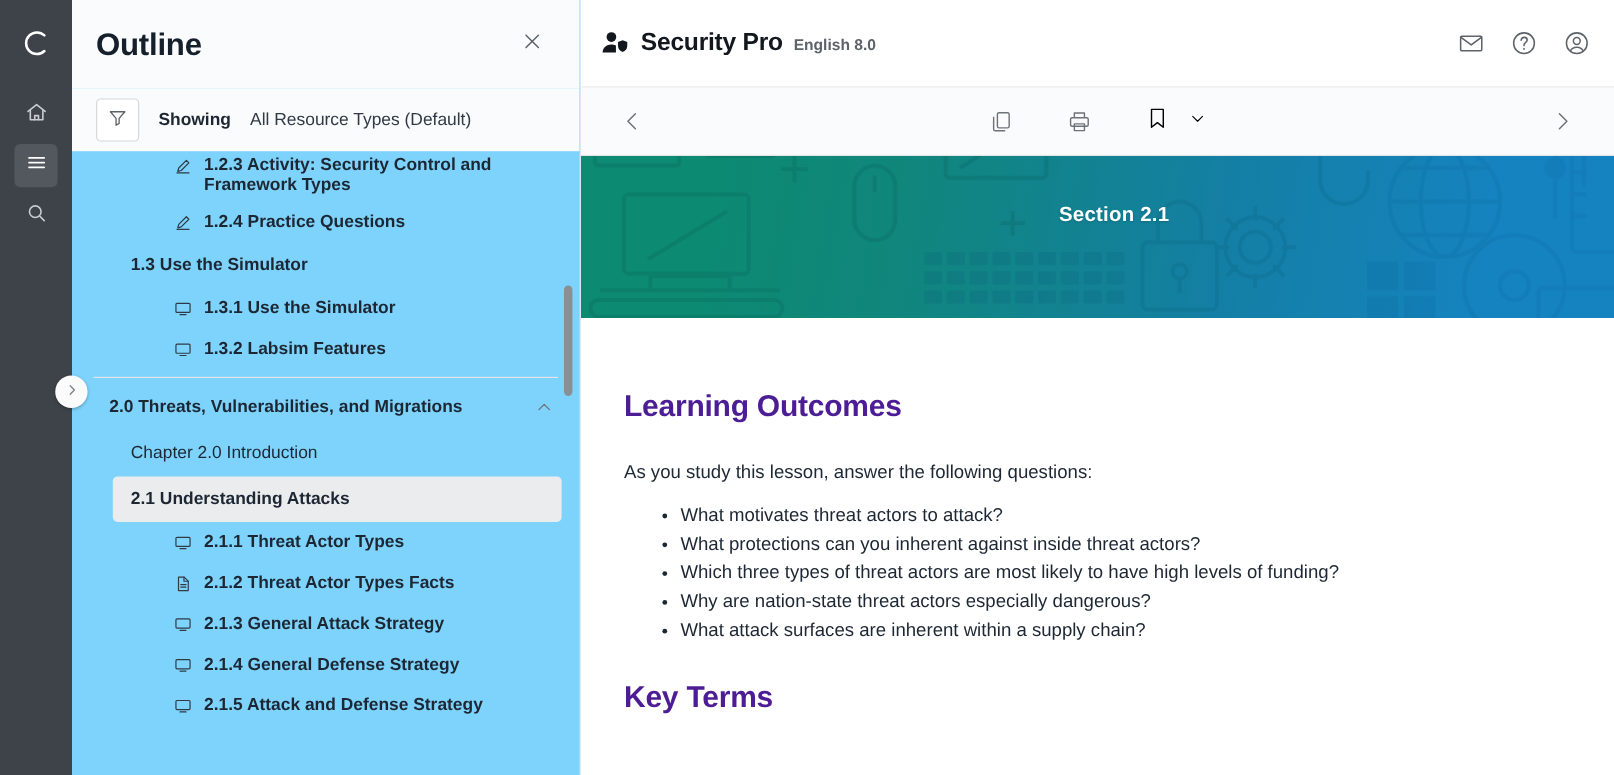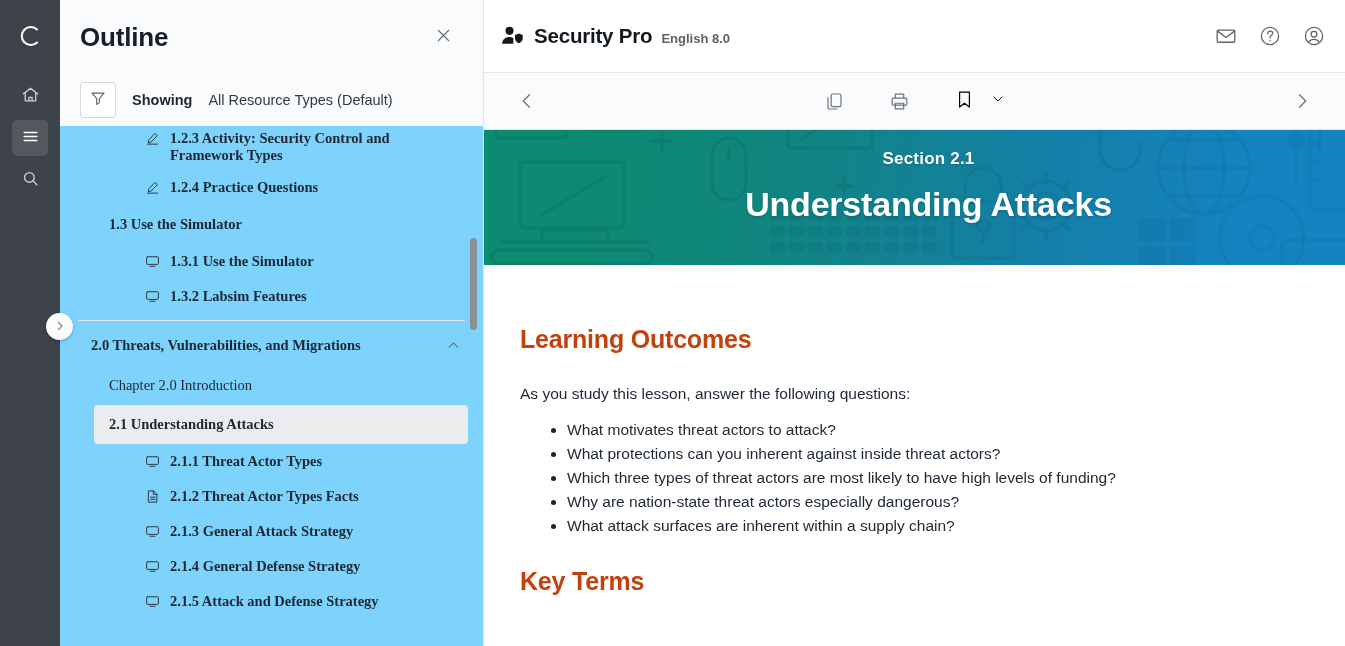--- a/index.html
+++ b/index.html
@@ -101,21 +101,20 @@
   .filter-value {
     margin-left: 16px;
     font-size: 14.5px;
     color: #2f3a46;
   }
 
   .outline-scroll {
     position: absolute;
     top: 126px; left: 0; right: 0; bottom: 0;
     overflow: hidden;
-    font-family: Liberation Serif, serif;
   }
   .outline-list { padding-top: 0px; }
   .o-ico {
     width: 20px; flex: none;
     display: flex; align-items: flex-start; justify-content: center;
     color: #2f3a46;
     padding-top: 1px;
   }
   .o-txt { padding-left: 8px; }
 
@@ -262,21 +261,21 @@
     font-size: 34px; font-weight: bold;
     letter-spacing: -.2px;
     text-shadow: 0 1px 3px rgba(0,0,0,.2);
   }
 
   .doc {
     padding: 60px 40px 0 36px;
   }
   .doc h2 {
     font-size: 25px; font-weight: bold;
-    color: #c2410c;
+    color: #4c1d95;
     letter-spacing: -.2px;
   }
   .doc .lead {
     margin-top: 31px;
     font-size: 15.5px;
     color: #1d2733;
   }
   .doc ul {
     margin-top: 15px;
     padding-left: 47px;
@@ -648,21 +647,20 @@
             <path d="M812 10v82M836 10v56"></path>
             <circle cx="812" cy="50" r="9" fill="#0b6a9e" stroke="none"></circle>
 
             <rect x="826" y="36" width="46" height="84" rx="4"></rect>
             <path d="M826 54h12M826 72h12M826 90h12"></path>
             <rect x="798" y="150" width="78" height="36" rx="4"></rect>
           </g>
         </svg>
         <div class="banner-text">
           <div class="banner-section">Section 2.1</div>
-          <div class="banner-title">Understanding Attacks</div>
         </div>
       </div>
 
       <div class="doc">
         <h2>Learning Outcomes</h2>
         <p class="lead">As you study this lesson, answer the following questions:</p>
         <ul>
           <li>What motivates threat actors to attack?</li>
           <li>What protections can you inherent against inside threat actors?</li>
           <li>Which three types of threat actors are most likely to have high levels of funding?</li>

